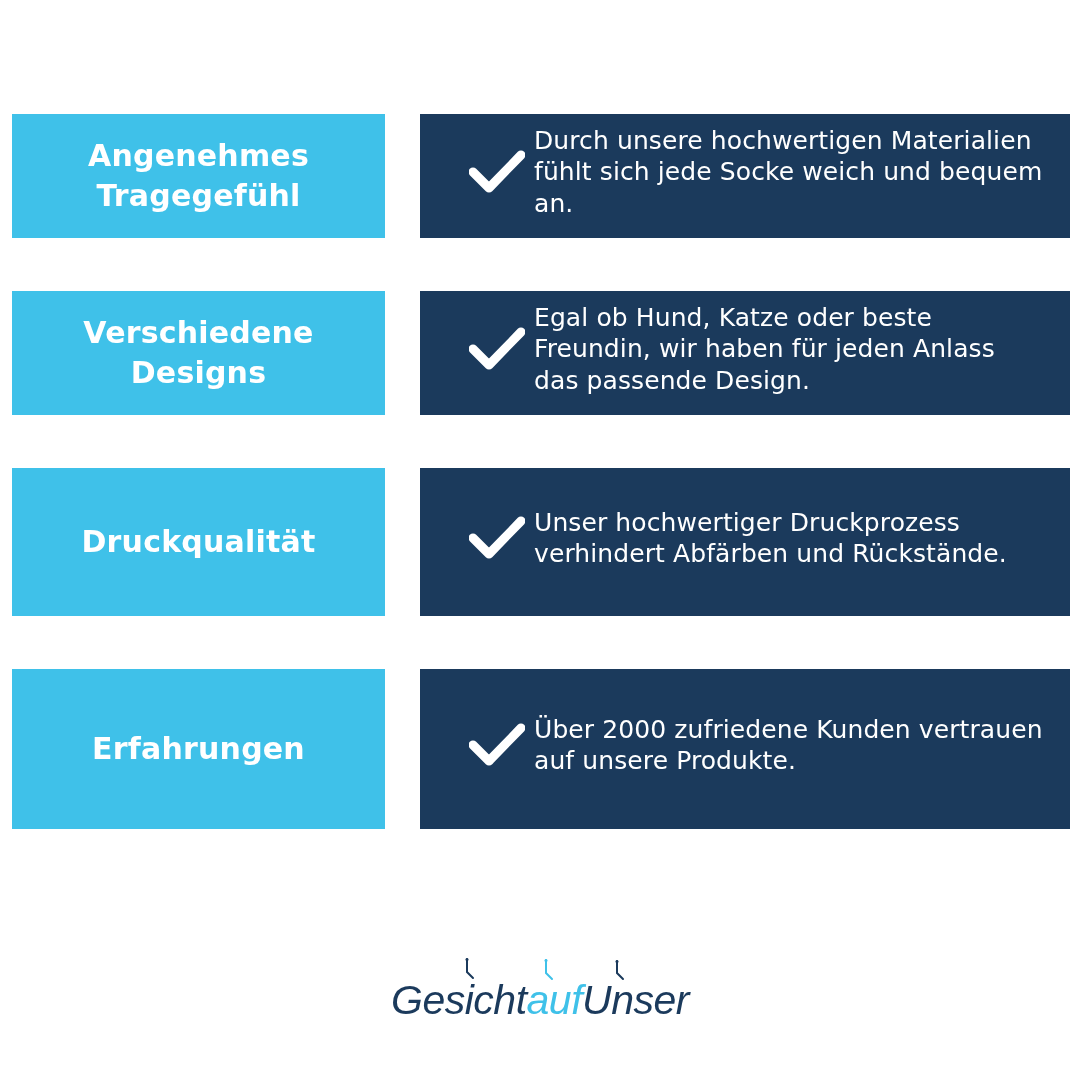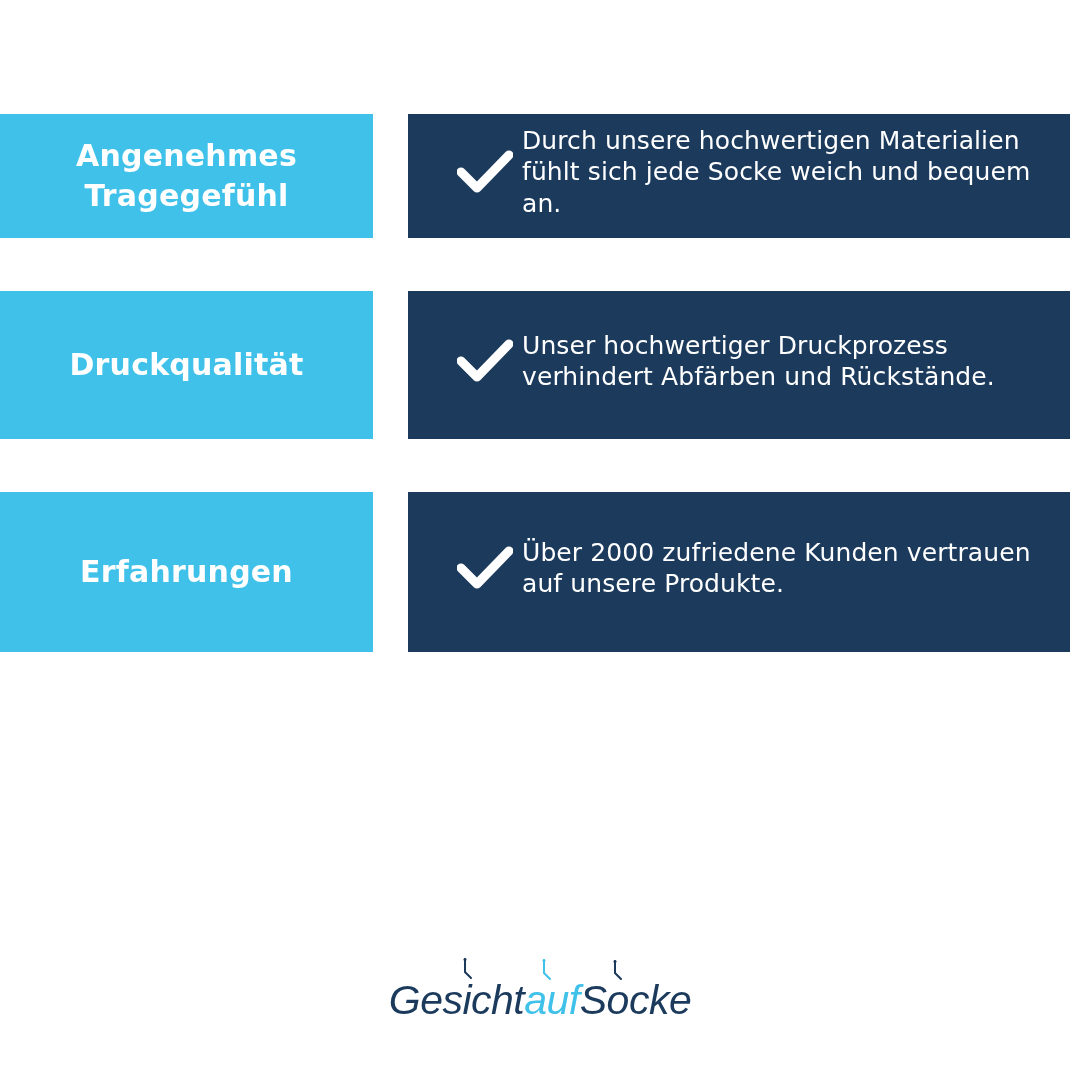--- a/index.html
+++ b/index.html
@@ -26,20 +26,21 @@
     position: absolute;
     top: 114px;
     left: 0;
     width: 1080px;
   }
 
   .row {
     display: flex;
     align-items: stretch;
     margin-bottom: 53px;
+    margin-left: 12px;
   }
 
   .label-box {
     width: 373px;
     background: #3FC1E9;
     display: flex;
     align-items: center;
     justify-content: center;
     box-sizing: border-box;
     padding: 10px 30px;
@@ -147,20 +148,34 @@
         <div class="check">
           <svg width="56" height="44" viewBox="0 0 56 44" aria-hidden="true">
             <path d="M4 22 L20 38 L52 5" fill="none" stroke="#ffffff" stroke-width="9" stroke-linecap="round" stroke-linejoin="round"></path>
           </svg>
         </div>
         <div class="desc-text">Durch unsere hochwertigen Materialien fühlt sich jede Socke weich und bequem an.</div>
       </div>
     </div>
 
 
+    <div class="row row-3">
+      <div class="label-box">
+        <div class="label-text">Verschiedene Designs</div>
+      </div>
+      <div class="spacer"></div>
+      <div class="desc-box">
+        <div class="check">
+          <svg width="56" height="44" viewBox="0 0 56 44" aria-hidden="true">
+            <path d="M4 22 L20 38 L52 5" fill="none" stroke="#ffffff" stroke-width="9" stroke-linecap="round" stroke-linejoin="round"></path>
+          </svg>
+        </div>
+        <div class="desc-text">Egal ob Hund, Katze oder beste Freundin, wir haben für jeden Anlass das passende Design.</div>
+      </div>
+    </div>
 
     <div class="row row-4">
       <div class="label-box">
         <div class="label-text">Druckqualität</div>
       </div>
       <div class="spacer"></div>
       <div class="desc-box">
         <div class="check">
           <svg width="56" height="44" viewBox="0 0 56 44" aria-hidden="true">
             <path d="M4 22 L20 38 L52 5" fill="none" stroke="#ffffff" stroke-width="9" stroke-linecap="round" stroke-linejoin="round"></path>
@@ -182,21 +197,21 @@
           </svg>
         </div>
         <div class="desc-text">Über 2000 zufriedene Kunden vertrauen auf unsere Produkte.</div>
       </div>
     </div>
 
   </div>
 
   <div class="logo">
     <div class="logo-inner">
-      <span class="logo-word">Gesicht</span><span class="logo-word accent">auf</span><span class="logo-word">Socke</span>
+      <span class="logo-word">Gesicht</span><span class="logo-word accent">auf</span><span class="logo-word">Unser</span>
       <svg class="logo-deco d1" viewBox="0 0 14 26" aria-hidden="true">
         <path d="M4 1 L4 14 L10 20" fill="none" stroke="#1B3A5C" stroke-width="2" stroke-linecap="round"></path>
         <circle cx="4" cy="1.5" r="1.5" fill="#1B3A5C"></circle>
       </svg>
       <svg class="logo-deco d2" viewBox="0 0 14 26" aria-hidden="true">
         <path d="M5 2 L5 15 L11 21" fill="none" stroke="#3FC1E9" stroke-width="2" stroke-linecap="round"></path>
         <circle cx="5" cy="2.5" r="1.5" fill="#3FC1E9"></circle>
       </svg>
       <svg class="logo-deco d3" viewBox="0 0 14 26" aria-hidden="true">
         <path d="M4 3 L4 15 L10 21" fill="none" stroke="#1B3A5C" stroke-width="2" stroke-linecap="round"></path>

